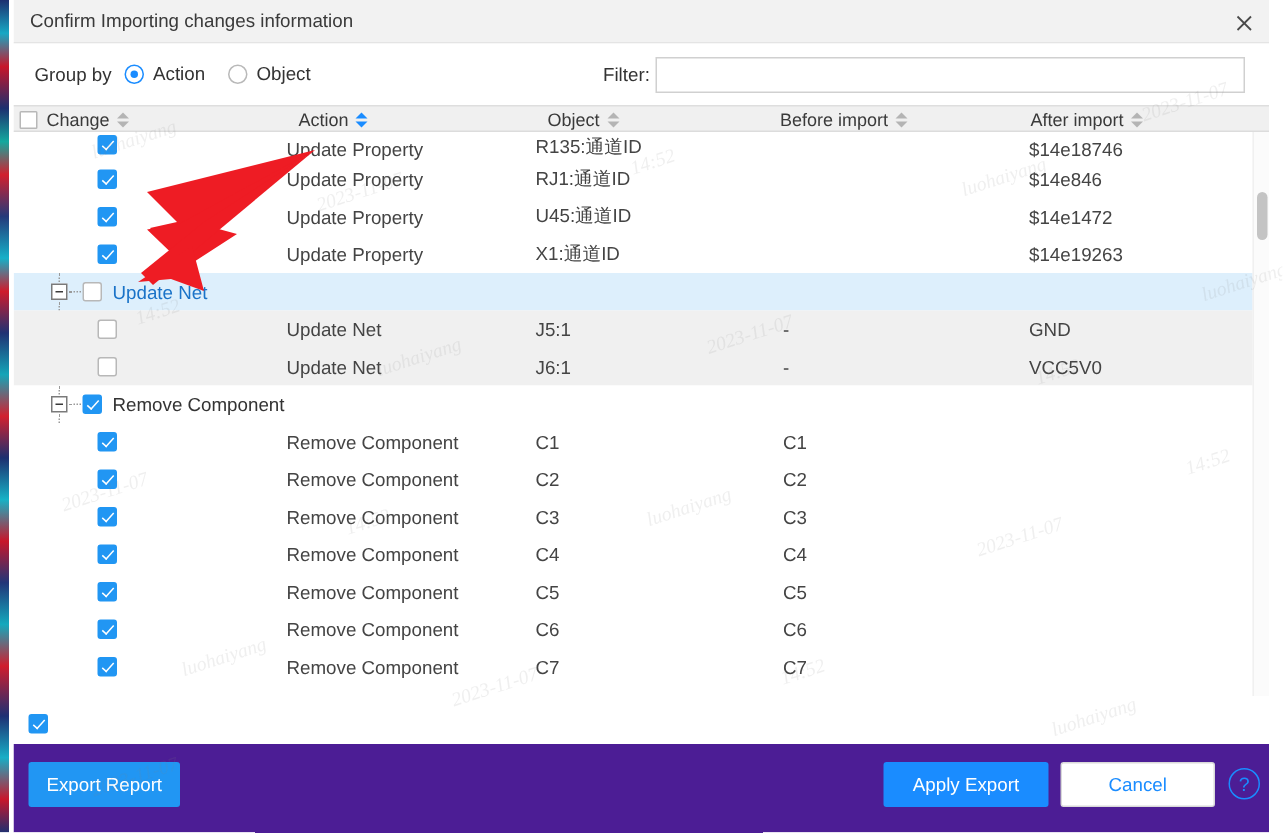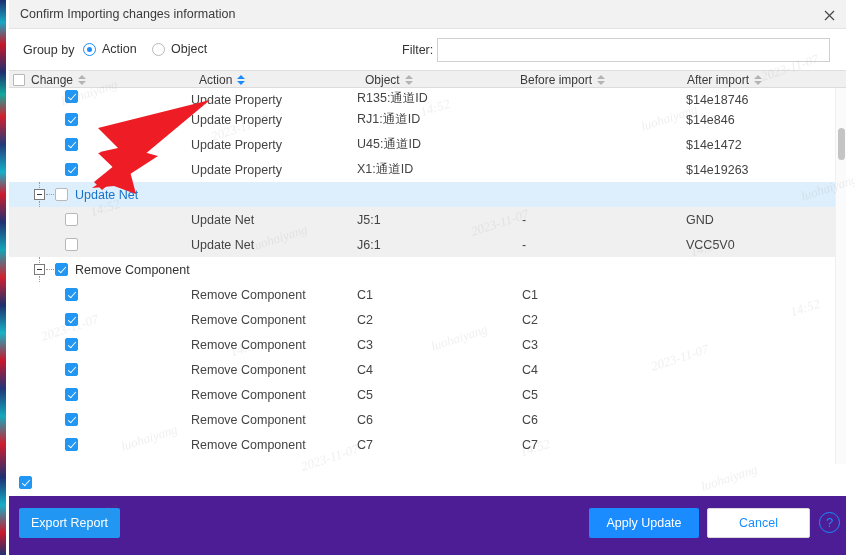--- a/index.html
+++ b/index.html
@@ -464,21 +464,21 @@
   <div class="vscroll">
     <div class="vthumb"></div>
   </div>
 
   <div class="footer-check">
     <span class="cb on"></span>
   </div>
 
   <div class="footer">
     <button class="btn btn-export">Export Report</button>
-    <button class="btn btn-apply">Apply Update</button>
+    <button class="btn btn-apply">Apply Export</button>
     <button class="btn btn-cancel">Cancel</button>
     <div class="help-icon">?</div>
   </div>
 
   <svg class="annot-arrow" viewBox="0 0 180 120">
     <polygon points="170,10 92,62 113,68 82,86 60,62 78,58 58,38" fill="#ee1c24"></polygon>
     <polygon points="170,10 96,60 118,66 84,88 58,63 80,59" fill="#ee1c24"></polygon>
     <path d="M 170 10 L 62 100 L 54 92 L 96 58 Z" fill="#ee1c24"></path>
     <polygon points="52,98 88,74 96,104 74,96" fill="#ee1c24"></polygon>
   </svg>

